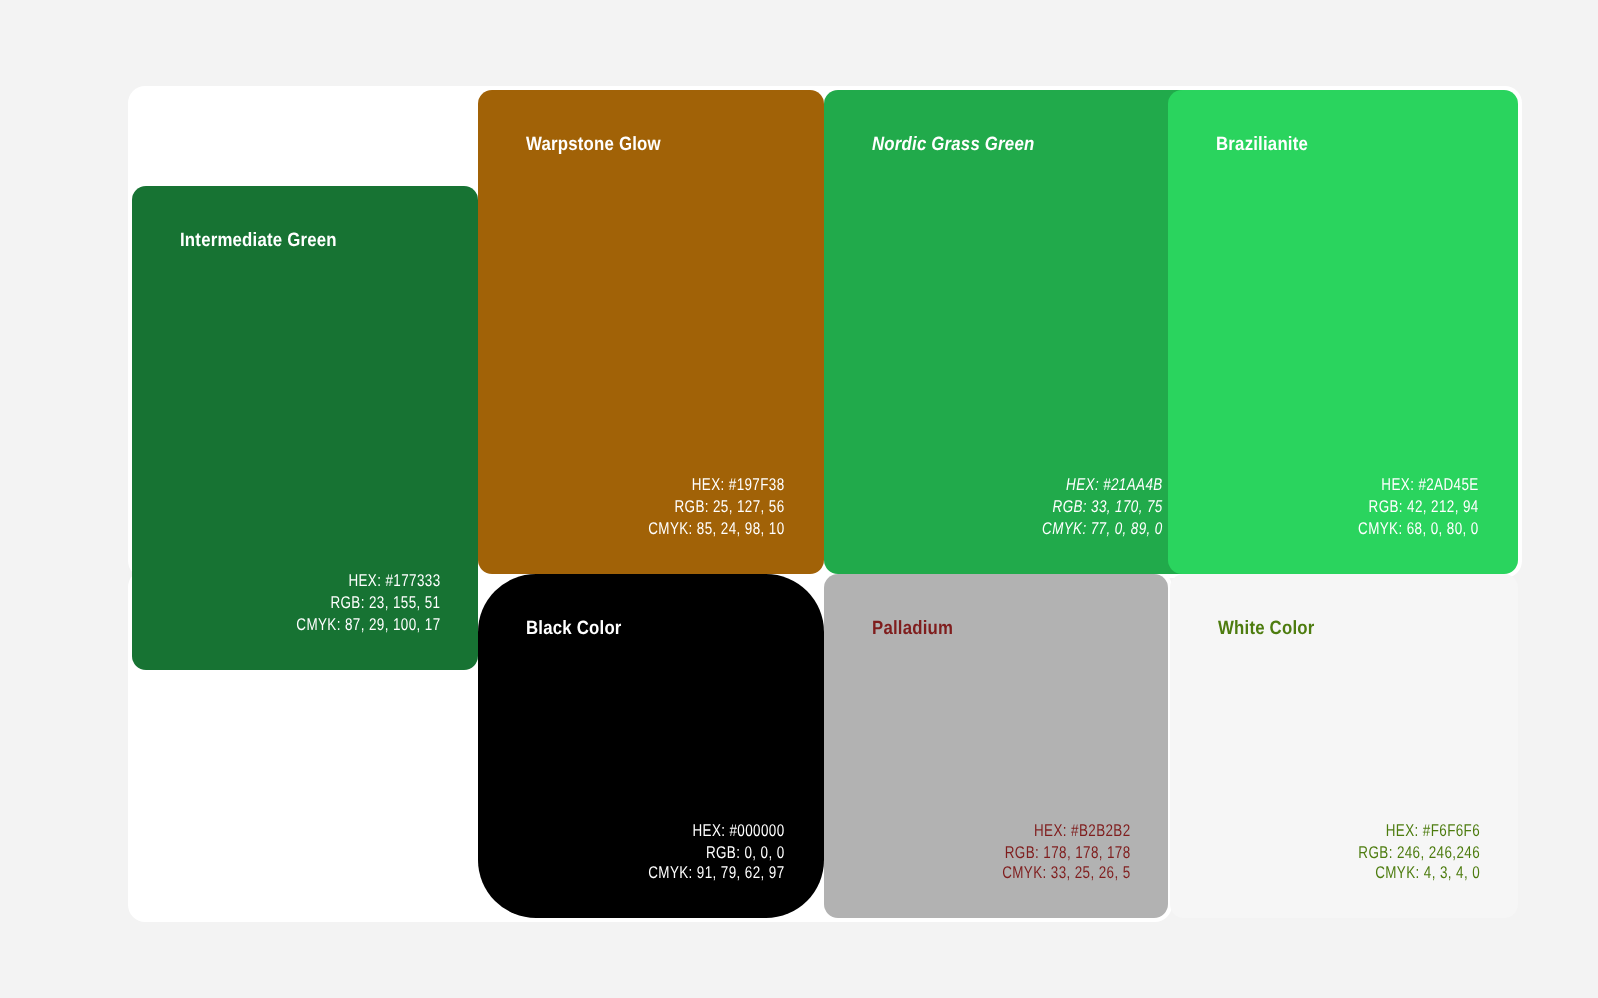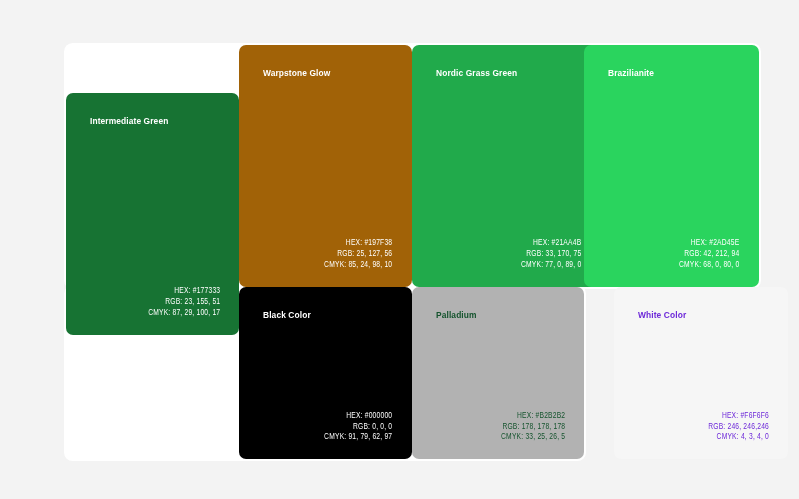--- a/index.html
+++ b/index.html
@@ -11,21 +11,21 @@
   .card{position:absolute;box-sizing:border-box;border-radius:7px;overflow:hidden;}
   .title{position:absolute;left:24px;top:22.4px;font-size:9.6px;font-weight:bold;
          letter-spacing:0.12px;transform-origin:0 100%;transform:scaleX(0.875) translateZ(0);white-space:nowrap;}
   .vals{position:absolute;right:19.2px;bottom:17.6px;text-align:right;font-size:8.5px;
         line-height:10.6px;letter-spacing:0.25px;transform-origin:100% 100%;
         transform:scaleX(0.79) translateZ(0);white-space:nowrap;}
   .halo-top{left:64.4px;top:43.2px;width:696.2px;height:245.4px;}
   .halo-bottom{left:64.4px;top:285.2px;width:521.2px;height:175.8px;}
   .card-0{left:66px;  top:44.8px;  width:173px;   height:242px;margin-top:48px;}
   .card-1{left:239px; top:44.8px;  width:172.7px; height:242px;}
-  .card-2{left:411.7px;top:44.8px; width:189px; height:242px;}
+  .card-2{left:411.7px;top:44.8px; width:189px; height:242px;font-style:italic;}
   .card-3{left:584.4px;top:44.8px; width:174.6px; height:242px;}
   .card-4{left:66px;  top:286.6px; width:173px;   height:172.8px;}
   .card-5{left:239px; top:286.6px; width:172.7px; height:172.8px;}
   .card-6{left:411.7px;top:286.6px;width:172.7px; height:172.8px;}
   .card-7{left:585.2px;top:286.6px;width:173.8px; height:172.8px;}
 </style>
 </head>
 <body>
 
 <div id="board">
@@ -56,37 +56,37 @@
     </div>
   </div>
   <div class="card card-3" style="background: rgb(42, 212, 94); color: rgb(255, 255, 255); padding-left: 37px;">
     <div class="title">Brazilianite</div>
     <div class="vals">
       <div class="val-line">HEX: #2AD45E</div>
       <div class="val-line">RGB: 42, 212, 94</div>
       <div class="val-line">CMYK: 68, 0, 80, 0</div>
     </div>
   </div>
-  <div class="card card-5" style="background: rgb(0, 0, 0); color: rgb(255, 255, 255);">
+  <div class="card card-5" style="background: rgb(0, 0, 0); color: rgb(255, 255, 255); border-radius: 29px;">
     <div class="title">Black Color</div>
     <div class="vals">
       <div class="val-line">HEX: #000000</div>
       <div class="val-line">RGB: 0, 0, 0</div>
       <div class="val-line">CMYK: 91, 79, 62, 97</div>
     </div>
   </div>
-  <div class="card card-6" style="background: rgb(178, 178, 178); color: #14532d; padding-left: 36px;">
+  <div class="card card-6" style="background: rgb(178, 178, 178); color: #7f1d1d; padding-left: 36px;">
     <div class="title">Palladium</div>
     <div class="vals">
       <div class="val-line">HEX: #B2B2B2</div>
       <div class="val-line">RGB: 178, 178, 178</div>
       <div class="val-line">CMYK: 33, 25, 26, 5</div>
     </div>
   </div>
-  <div class="card card-7" style="background: rgb(246, 246, 246); color: #6d28d9; margin-left: 29px;">
+  <div class="card card-7" style="background: rgb(246, 246, 246); color: #4d7c0f;">
     <div class="title">White Color</div>
     <div class="vals">
       <div class="val-line">HEX: #F6F6F6</div>
       <div class="val-line">RGB: 246, 246,246</div>
       <div class="val-line">CMYK: 4, 3, 4, 0</div>
     </div>
   </div>
 </div>
 
 </body></html>

